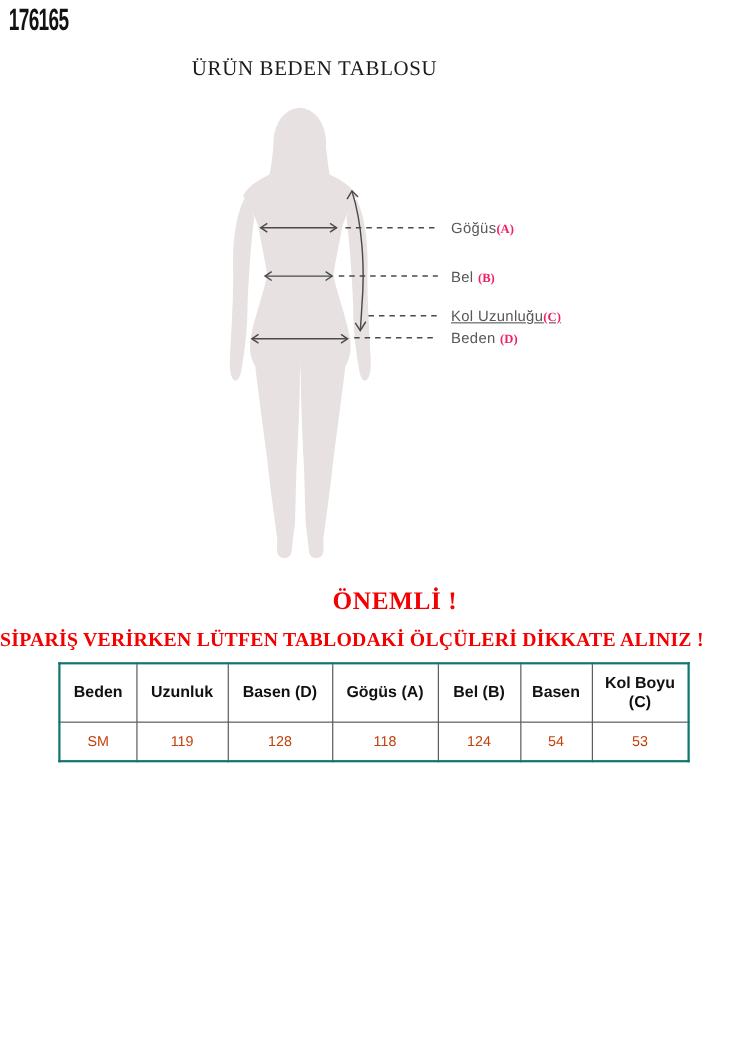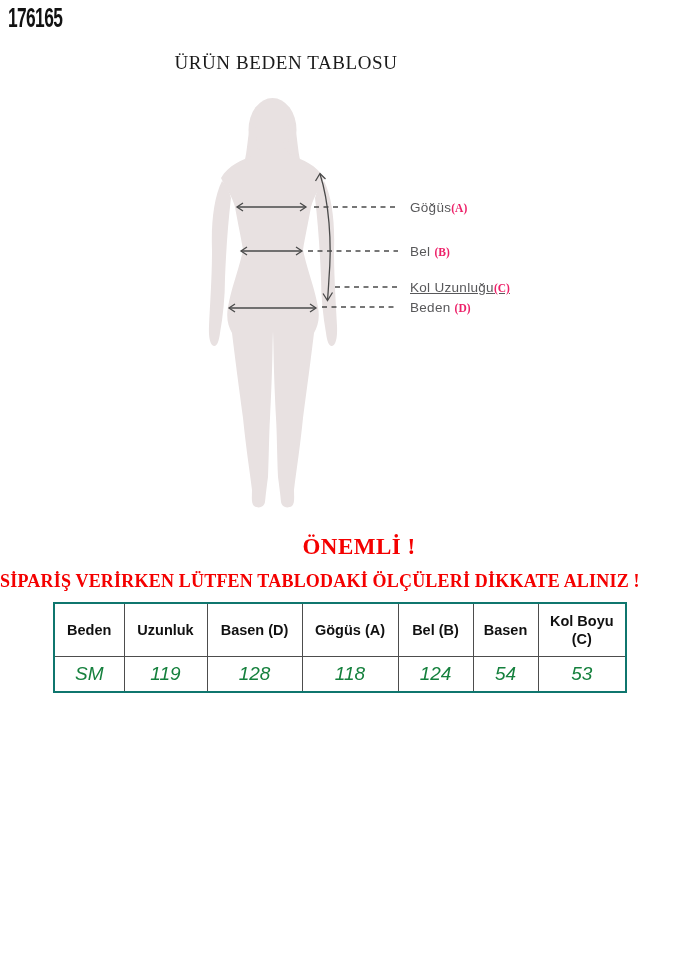--- a/index.html
+++ b/index.html
@@ -85,21 +85,21 @@
     text-align:center;vertical-align:middle;
     padding:2px 4px;
   }
   table.size-table th{
     height:53px;
     font-size:14.5px;font-weight:700;color:#111111;
     line-height:18px;
   }
   table.size-table td{
     height:36px;
-    font-size:19px;font-weight:400;color:#15803d;font-style:italic;
+    font-size:13px;font-weight:400;color:#c2410c;
   }
 </style>
 </head>
 <body>
 
 <div class="product-code">176165</div>
 
 <div class="page-title">ÜRÜN BEDEN TABLOSU</div>
 
 <div class="diagram">

